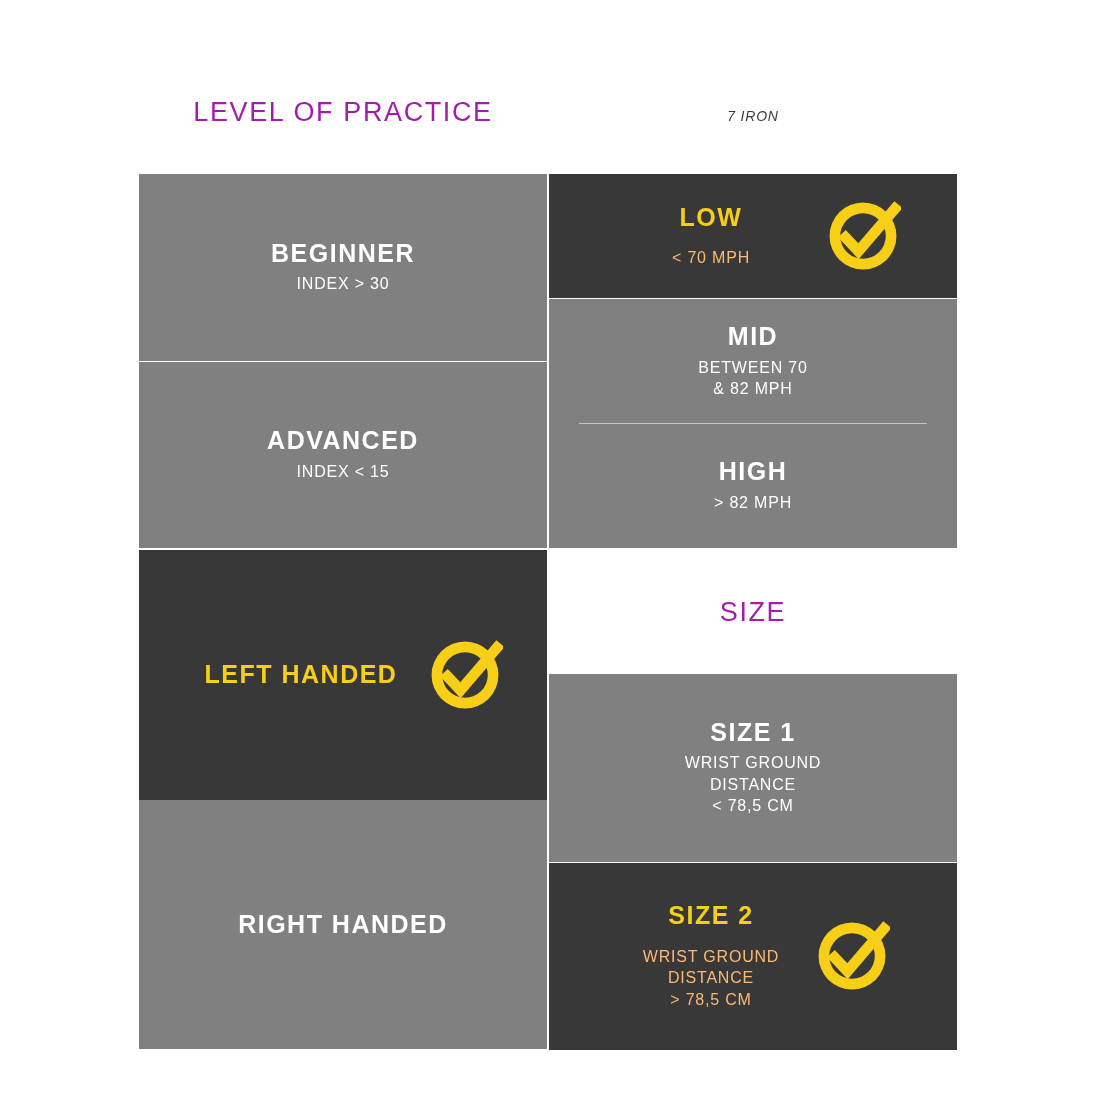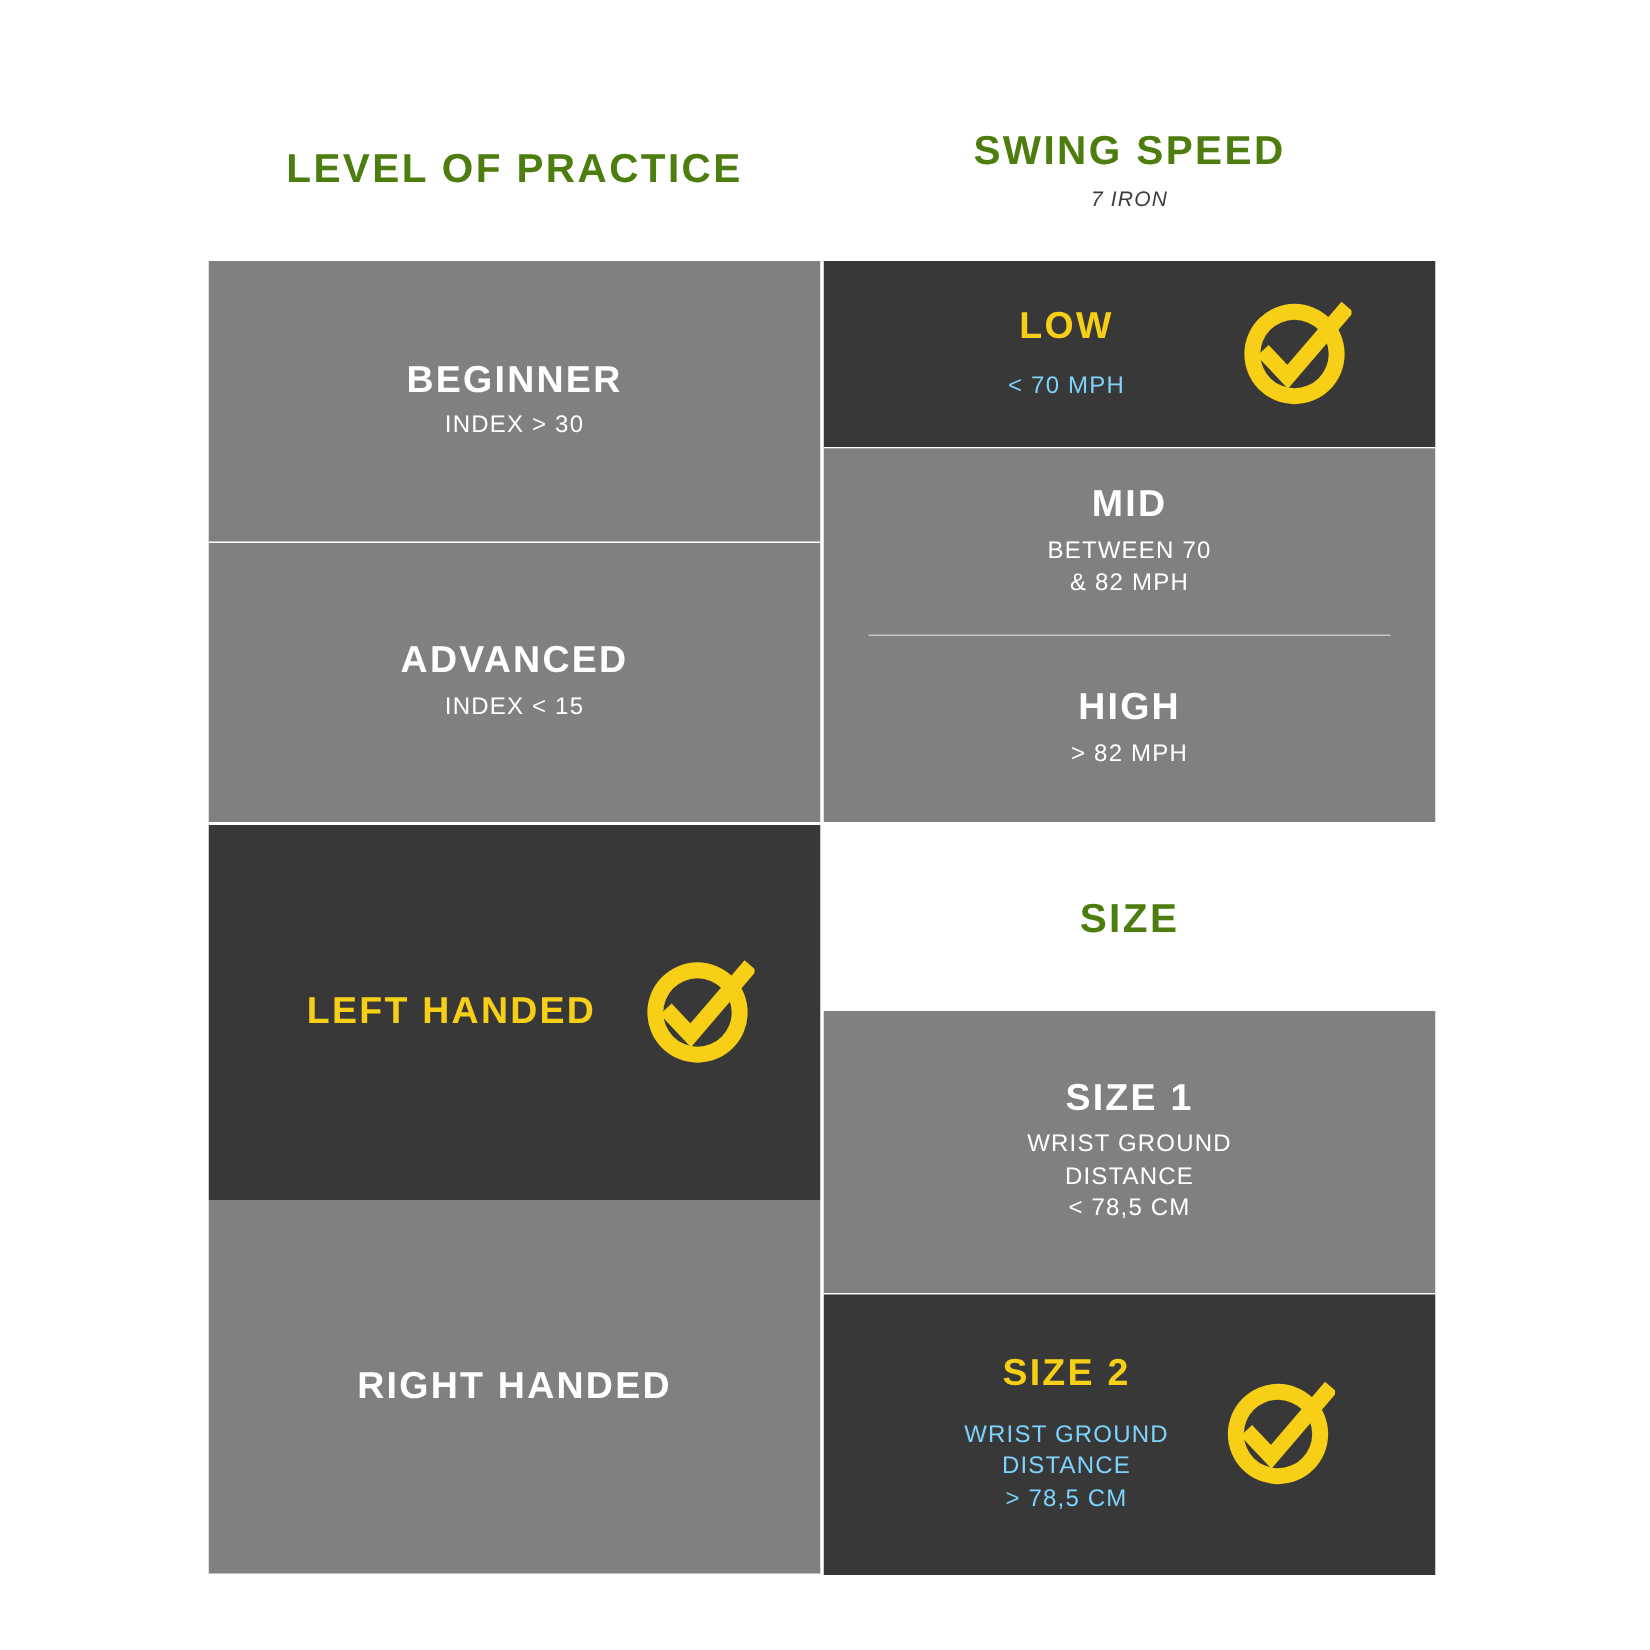--- a/index.html
+++ b/index.html
@@ -39,23 +39,23 @@
   .q-head {
     height: 124px;
     display: flex;
     flex-direction: column;
     align-items: center;
     justify-content: center;
     background: #ffffff;
   }
   .q-title {
     font-size: 27px;
-    font-weight: bold;
+    font-weight: normal;
     letter-spacing: 1.6px;
-    color: #4d7c0f;
+    color: #a21caf;
     text-transform: uppercase;
     text-align: center;
   }
   .q-sub {
     font-size: 14px;
     font-style: italic;
     letter-spacing: 0.8px;
     color: #3c3c3c;
     margin-top: 8px;
     text-transform: uppercase;
@@ -105,21 +105,21 @@
   .row.selected .row-label { color: #f7cf16; }
 
   .row-detail {
     font-size: 16px;
     letter-spacing: 0.8px;
     text-transform: uppercase;
     line-height: 1.35;
     margin-top: 6px;
     white-space: pre-line;
   }
-  .row.selected .row-detail { color: #7dd3fc; }
+  .row.selected .row-detail { color: #fdba74; }
 
   .check {
     position: absolute;
     width: 76px;
     height: 76px;
   }
   .check svg { display: block; width: 100%; height: 100%; }
 
   
   .check.c-intermediate { left: 248px; top: 50%; transform: translateY(-50%); }
@@ -146,21 +146,20 @@
       </div>
       <div class="row">
         <div class="row-label">ADVANCED</div>
         <div class="row-detail">INDEX &lt; 15</div>
       </div>
     </div>
   </div>
 
   <div class="quadrant top-row">
     <div class="q-head">
-      <div class="q-title">SWING SPEED</div>
       <div class="q-sub">7 IRON</div>
     </div>
     <div class="q-body">
       <div class="row selected sep shift-left">
         <div class="row-label">LOW</div>
         <div class="row-detail">&lt; 70 MPH</div>
         <span class="check c-low">
           <svg viewBox="0 0 100 100" xmlns="http://www.w3.org/2000/svg">
             <path d="M50 6 A44 44 0 1 0 50 94 A44 44 0 1 0 50 6 Z M50 20 A30 30 0 1 1 50 80 A30 30 0 1 1 50 20 Z" fill="#f7cf16"></path>
             <path d="M27 52 L44 70 L92 14" fill="none" stroke="#f7cf16" stroke-width="14" stroke-linecap="square" stroke-linejoin="miter"></path>

